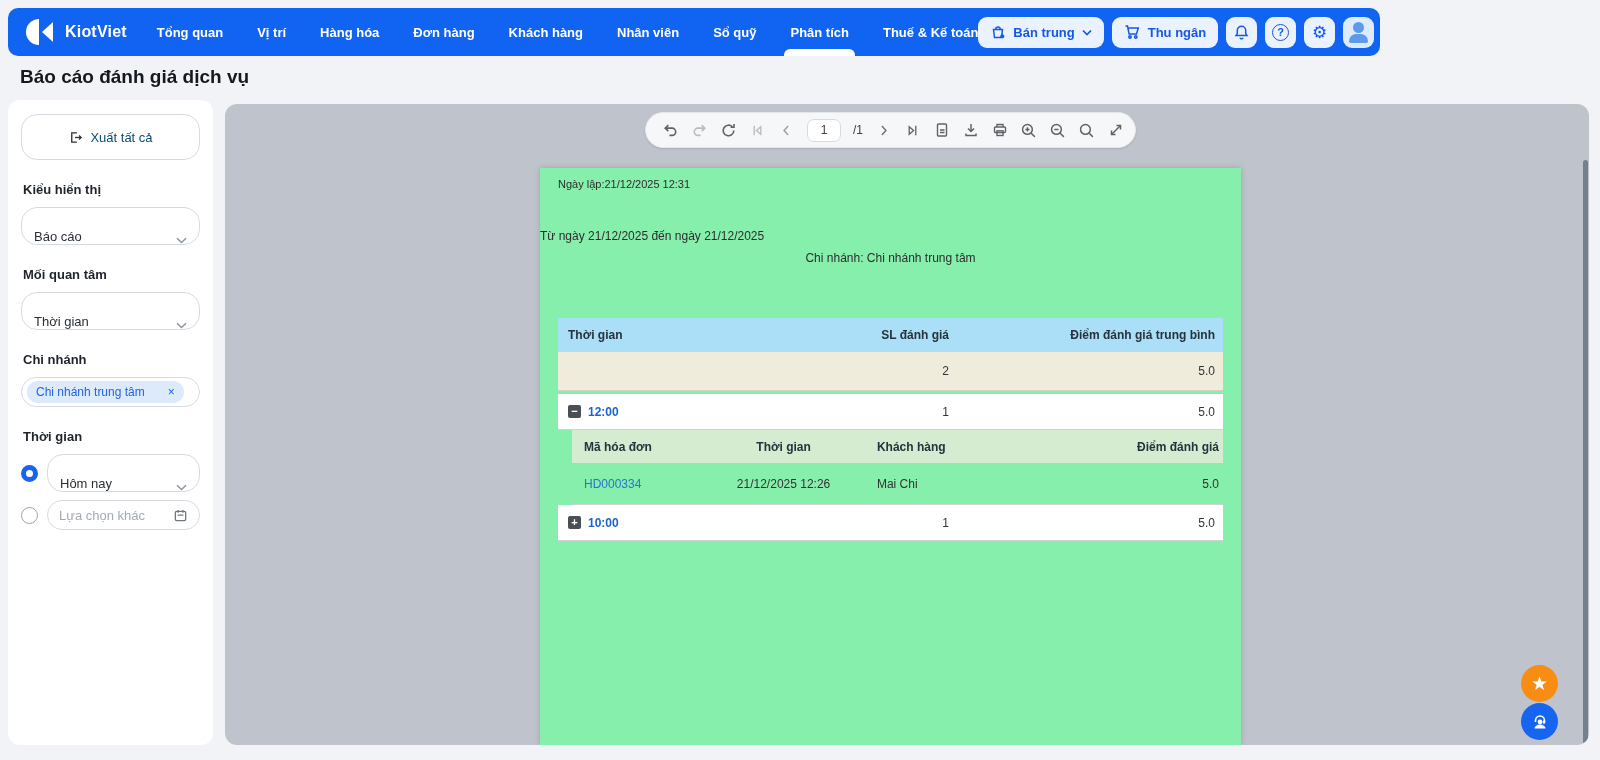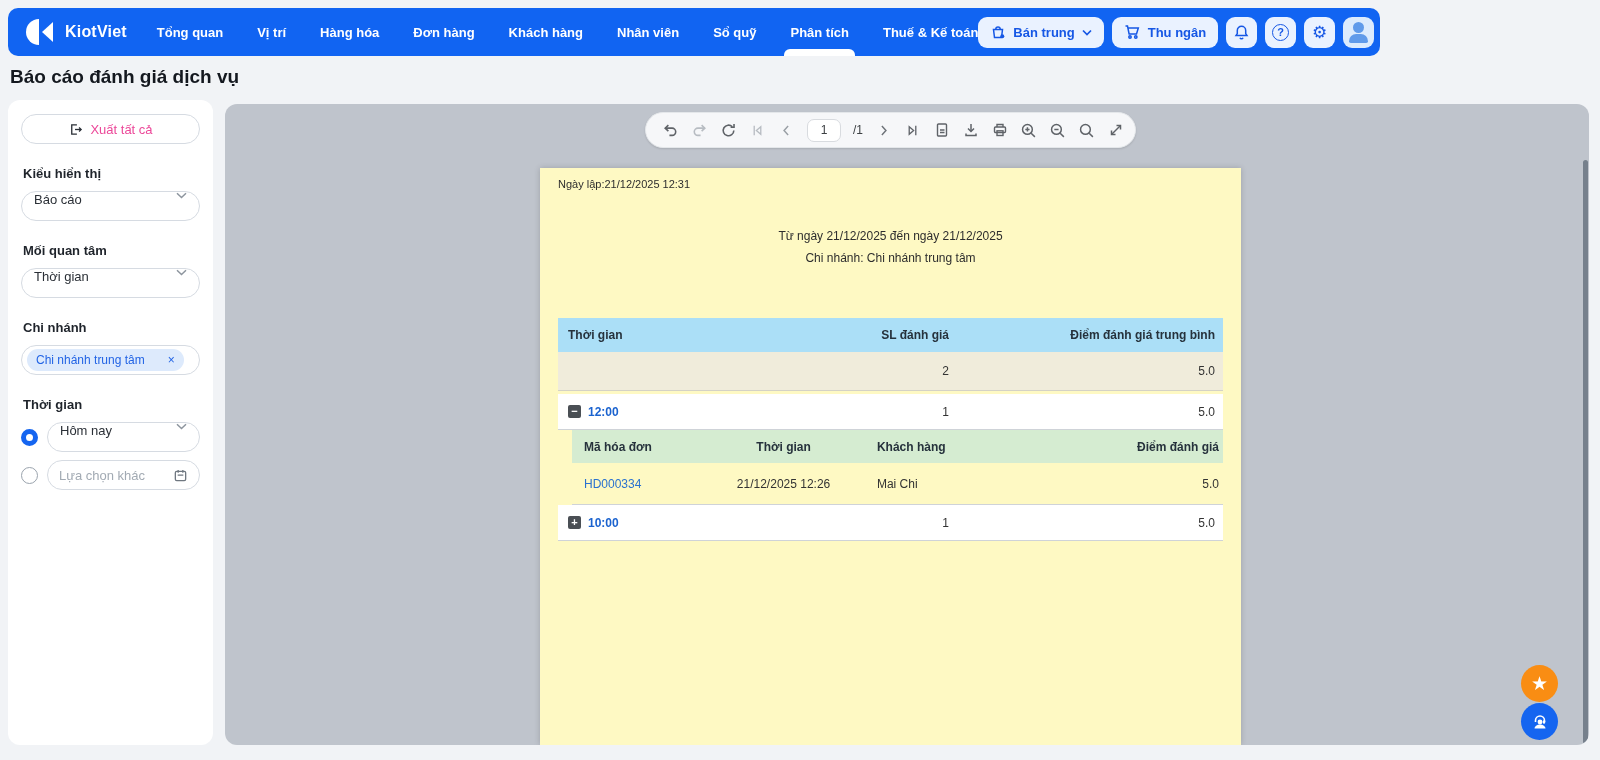--- a/index.html
+++ b/index.html
@@ -31,32 +31,32 @@
     display:flex; align-items:center; justify-content:center; cursor:pointer;
     color:#1657e5; }
   .gear-glyph { font-size:17px; line-height:1; color:#1657e5; }
   .q-circle { width:17px; height:17px; border:1.6px solid #1657e5; border-radius:50%;
     display:flex; align-items:center; justify-content:center; font-size:11px; font-weight:bold; }
   .avatar-btn { background:#dcebfd; }
   .avatar-head { width:11px; height:11px; background:#5f9aea; border-radius:50%; margin:0 auto 1px; }
   .avatar-body { width:19px; height:9px; background:#5f9aea; border-radius:8px 8px 2px 2px; }
 
   
-  .page-title { position:absolute; left:10px; top:66px; font-size:19px; font-weight:bold;
+  .page-title { position:absolute; left:20px; top:66px; font-size:19px; font-weight:bold;
     color:#14181f; }
 
   
   .sidebar { position:absolute; left:8px; top:100px; width:205px; height:645px;
     background:#fff; border-radius:12px; padding:14px 13px; }
-  .export-btn { width:100%; height:30px; border:1px solid #d6dbe2; border-radius:16px;
+  .export-btn { width:100%; height:46px; border:1px solid #d6dbe2; border-radius:16px;
     background:#fff; display:flex; align-items:center; justify-content:center; gap:7px;
-    font-size:13px; color:#ec4899; cursor:pointer; }
+    font-size:13px; color:#0c4a6e; cursor:pointer; }
   .filter-label { font-size:13px; font-weight:bold; color:#1f242b; margin:22px 2px 10px; }
-  .select-box { width:100%; height:30px; border:1px solid #d6dbe2; border-radius:16px;
-    display:flex; align-items:flex-start; justify-content:space-between; padding:0 12px;
+  .select-box { width:100%; height:38px; border:1px solid #d6dbe2; border-radius:16px;
+    display:flex; align-items:flex-end; justify-content:space-between; padding:0 12px;
     font-size:13px; color:#2a2f36; background:#fff; cursor:pointer; }
   .tag-box { width:100%; min-height:30px; border:1px solid #d6dbe2; border-radius:16px;
     display:flex; align-items:center; padding:3px 5px; background:#fff; }
   .tag { background:#ddeafc; color:#2264e5; font-size:12px; border-radius:12px;
     padding:4px 9px; display:flex; align-items:flex-end; gap:23px; cursor:default; }
   .tag .x { cursor:pointer; font-size:12px; }
   .radio-row { display:flex; align-items:center; gap:9px; margin-bottom:8px; }
   .radio-on { width:17px; height:17px; border-radius:50%; border:5px solid #1565f0;
     background:#fff; flex:none; cursor:pointer; }
   .radio-off { width:17px; height:17px; border-radius:50%; border:1.5px solid #9aa3ad;
@@ -81,25 +81,25 @@
     box-shadow:0 1px 2px rgba(0,0,0,.12); }
   .tb-icon { width:17px; height:17px; display:flex; align-items:center;
     justify-content:center; cursor:pointer; flex:none; }
   .page-input { width:34px; height:23px; background:#fff; border:1px solid #d8dbdf;
     border-radius:7px; text-align:center; font-size:12px; color:#3c4043; outline:none;
     font-family:"Liberation Sans",sans-serif; }
   .page-total { font-size:12px; color:#3c4043; }
 
   
   .paper { position:absolute; left:315px; top:64px; width:701px; height:577px;
-    background:#fef9c3; box-shadow:0 0 6px rgba(0,0,0,.18); font-family:"Liberation Sans",sans-serif; }
+    background:#86efac; box-shadow:0 0 6px rgba(0,0,0,.18); font-family:"Liberation Sans",sans-serif; }
   .rep-created { position:absolute; left:18px; top:10px; font-size:11px; color:#2d2d2d; }
   .rep-title { position:absolute; left:0; right:0; top:26px; text-align:center;
     font-size:17px; font-weight:bold; color:#171717; }
-  .rep-range { position:absolute; left:0; right:0; top:61px; text-align:center;
+  .rep-range { position:absolute; left:0; right:0; top:61px; 
     font-size:12px; color:#2d2d2d; }
   .rep-branch { position:absolute; left:0; right:0; top:83px; text-align:center;
     font-size:12px; color:#2d2d2d; }
 
   .rep-table { position:absolute; left:18px; top:150px; width:665px; font-size:12px; color:#333; }
   .trow { display:grid; grid-template-columns:40% 20% 40%; align-items:center; }
   .thead-main { background:#abdff7; height:34px; font-weight:bold; color:#26323c; }
   .c-l { padding-left:10px; text-align:left; }
   .c-r { padding-right:8px; text-align:right; }
   .summary-row { background:#f0ecdb; height:39px; border-bottom:1px solid #d4d2c6;

